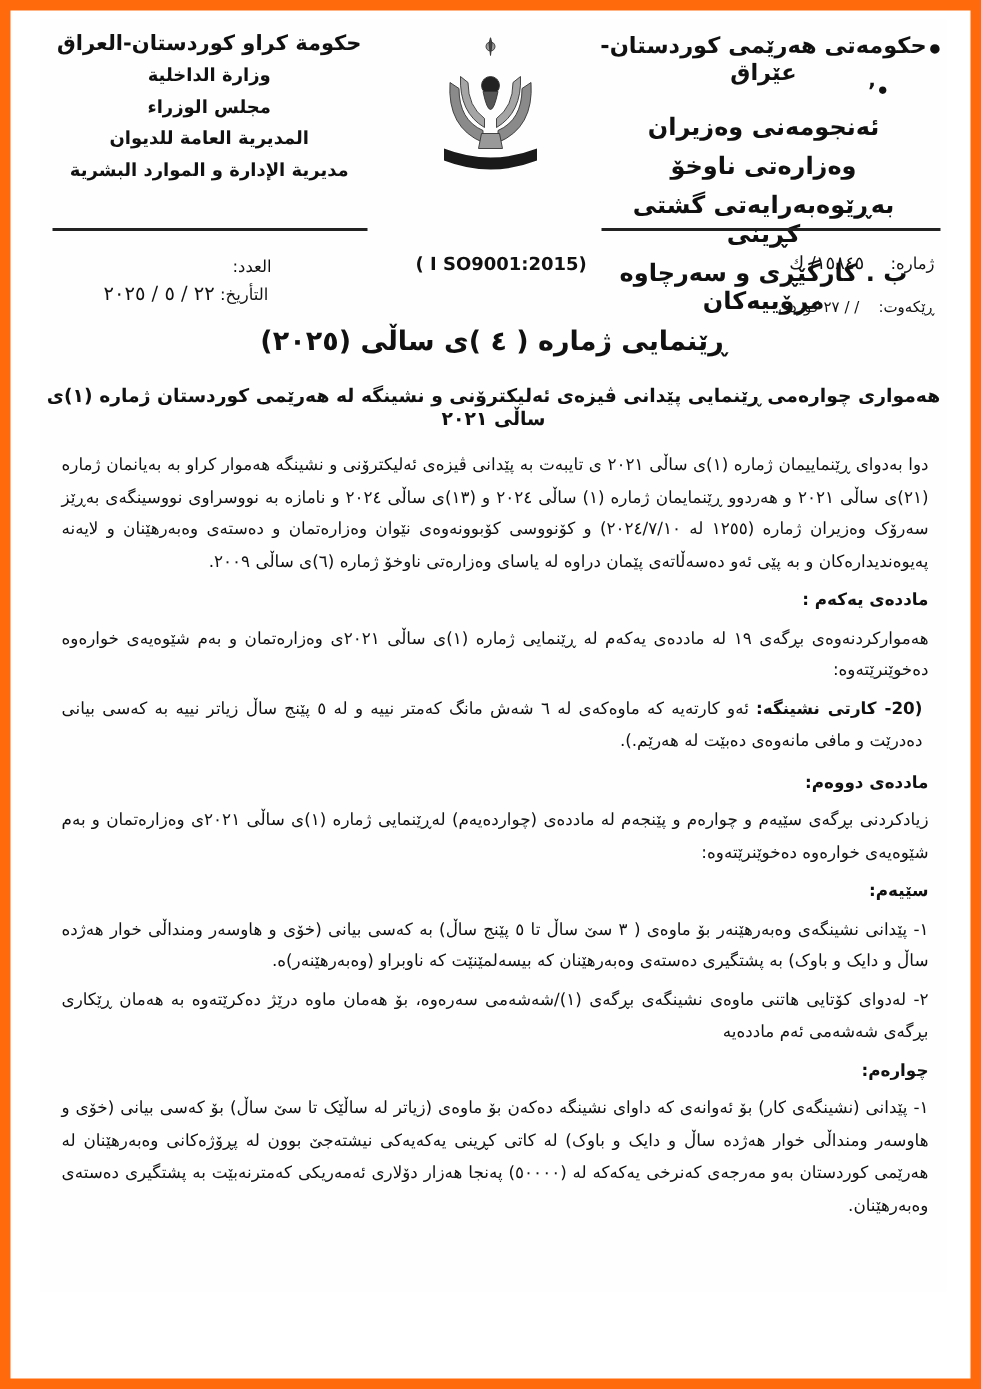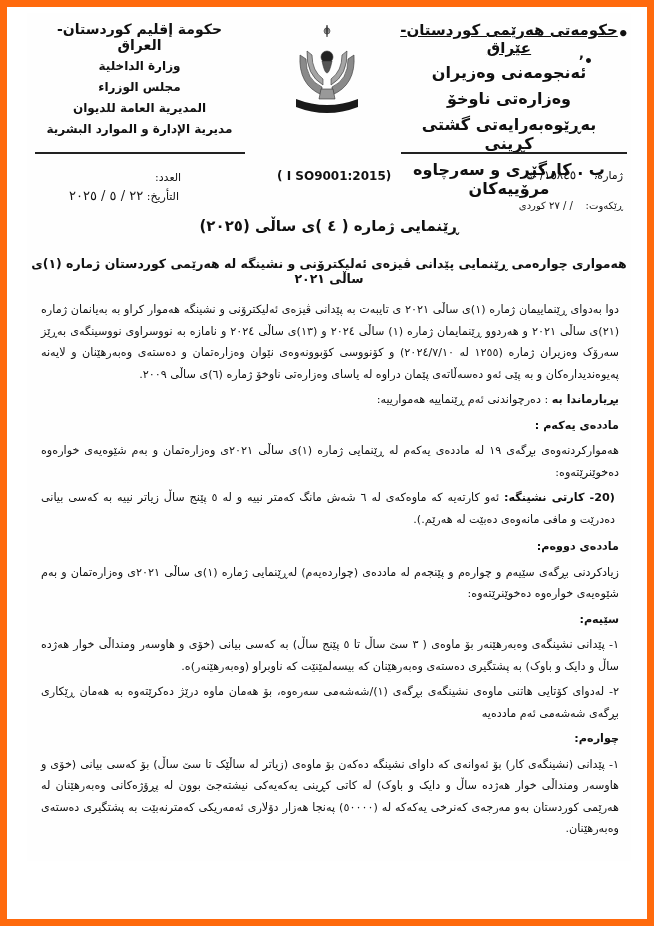--- a/index.html
+++ b/index.html
@@ -22,21 +22,21 @@
     left: 20px; top: 6px;
     width: 604px; height: 848px;
     background: #fefefe;
     color: #111;
   }
   .hdr-right {
     position: absolute; right: 12px; top: 8px;
     width: 220px; text-align: center; direction: rtl;
     font-weight: bold;
   }
-  .hdr-right .l1 { font-size: 15px; margin-bottom: 6px; text-decoration: underline; }
+  .hdr-right .l1 { font-size: 15px; margin-bottom: 18px; }
   .hdr-right .ln { font-size: 16px; margin-bottom: 7px; }
   .hdr-left {
     position: absolute; left: 10px; top: 8px;
     width: 205px; text-align: center; direction: rtl;
     font-weight: bold;
   }
   .hdr-left .l1 { font-size: 14px; margin-bottom: 6px; }
   .hdr-left .ln { font-size: 12px; margin-bottom: 7px; }
   .dot { position: absolute; font-size: 18px; font-weight: bold; }
   .logo {
@@ -53,21 +53,21 @@
   }
   .meta { position: absolute; font-size: 11px; direction: rtl; }
   .meta .val { font-size: 12px; font-family: "DejaVu Serif", serif; letter-spacing: 2px; }
   .iso {
     position: absolute; left: 250px; top: 156px;
     font-size: 12px; font-weight: bold; direction: ltr;
   }
   .title {
     position: absolute; left: 0; right: 0; top: 204px;
     text-align: center; direction: rtl;
-    font-size: 15px; font-weight: bold;
+    font-size: 18px; font-weight: bold;
   }
   .subject {
     position: absolute; left: 0; right: 0; top: 243px;
     text-align: center; direction: rtl;
     font-size: 12.5px; font-weight: bold;
   }
   .body {
     position: absolute; left: 10px; right: 8px; top: 282px;
     direction: rtl; text-align: justify;
     font-size: 11.2px; line-height: 21.5px;
@@ -85,21 +85,21 @@
       <div class="l1">حکومەتی هەرێمی کوردستان-عێراق</div>
       <div class="ln">ئەنجومەنی وەزیران</div>
       <div class="ln">وەزارەتی ناوخۆ</div>
       <div class="ln">بەڕێوەبەرایەتی گشتی كڕینی</div>
       <div class="ln">ب . کارگێڕی و سەرچاوە مرۆییەکان</div>
     </div>
     <span class="dot" style="right:2px; top:10px;">•</span>
     <span class="dot" style="right:38px; top:40px; font-size:14px;">ʼ•</span>
 
     <div class="hdr-left">
-      <div class="l1">حكومة إقليم كوردستان-العراق</div>
+      <div class="l1">حكومة کراو كوردستان-العراق</div>
       <div class="ln">وزارة الداخلية</div>
       <div class="ln">مجلس الوزراء</div>
       <div class="ln">المديرية العامة للديوان</div>
       <div class="ln">مديرية الإدارة و الموارد البشرية</div>
     </div>
 
     <svg class="logo" viewBox="0 0 70 92">
       <g fill="#6b6b6b" stroke="#333" stroke-width="0.6">
         <circle cx="35" cy="6" r="3" fill="#999"></circle>
         <path d="M35 0 L36 4 L35 12 L34 4Z" fill="#444"></path>
@@ -136,23 +136,20 @@
     <div class="meta" style="left:42px; top:175px;">
       <span>التأريخ:</span>
       <span class="val" style="font-size:13px;">٢٢ / ٥ / ٢٠٢٥</span>
     </div>
 
     <div class="title">ڕێنمایی ژمارە (  ٤  )ی ساڵی (٢٠٢٥)</div>
     <div class="subject">هەمواری چوارەمی ڕێنمایی پێدانی ڤیزەی ئەلیکترۆنی و نشینگە لە هەرێمی کوردستان ژمارە (١)ی ساڵی ٢٠٢١</div>
 
     <div class="body">
       <p>دوا بەدوای ڕێنماییمان ژمارە (١)ی ساڵی ٢٠٢١ ی تایبەت بە پێدانی ڤیزەی ئەلیکترۆنی و نشینگە هەموار کراو بە بەیانمان ژمارە (٢١)ی ساڵی ٢٠٢١ و هەردوو ڕێنمایمان ژمارە (١) ساڵی ٢٠٢٤ و (١٣)ی ساڵی ٢٠٢٤ و نامازە بە نووسراوی نووسینگەی بەڕێز سەرۆک وەزیران ژمارە (١٢٥٥ لە ٢٠٢٤/٧/١٠) و کۆنووسی کۆبوونەوەی نێوان وەزارەتمان و دەستەی وەبەرهێنان و لایەنە پەیوەندیدارەکان و بە پێی ئەو دەسەڵاتەی پێمان دراوە لە یاسای وەزارەتی ناوخۆ ژمارە (٦)ی ساڵی ٢٠٠٩.</p>
-      <p>
-        <span class="bold">بڕیارماندا بە</span><span> : دەرچواندنی ئەم ڕێنماییە هەمواریيە:</span>
-      </p>
 
       <p class="bold">ماددەی یەکەم :</p>
       <p>هەمواركردنەوەی بڕگەی ١٩ لە ماددەی یەکەم لە ڕێنمایی ژمارە (١)ی ساڵی ٢٠٢١ی وەزارەتمان و بەم شێوەیەی خوارەوە دەخوێنرێتەوە:</p>
       <p style="padding-right:4px;">
         <span class="bold">(20- كارتی نشینگە:</span><span> ئەو كارتەیە كە ماوەكەی لە ٦ شەش مانگ كەمتر نییە و لە ٥ پێنج ساڵ زیاتر نییە بە كەسی بیانی دەدرێت و مافی مانەوەی دەبێت لە هەرێم.).</span>
       </p>
 
       <p class="bold" style="margin-top:6px;">ماددەی دووەم:</p>
       <p>زیادكردنی بڕگەی سێیەم و چوارەم و پێنجەم لە ماددەی (چواردەیەم) لەڕێنمایی ژمارە (١)ی ساڵی ٢٠٢١ی وەزارەتمان و بەم شێوەیەی خوارەوە دەخوێنرێتەوە:</p>
 

